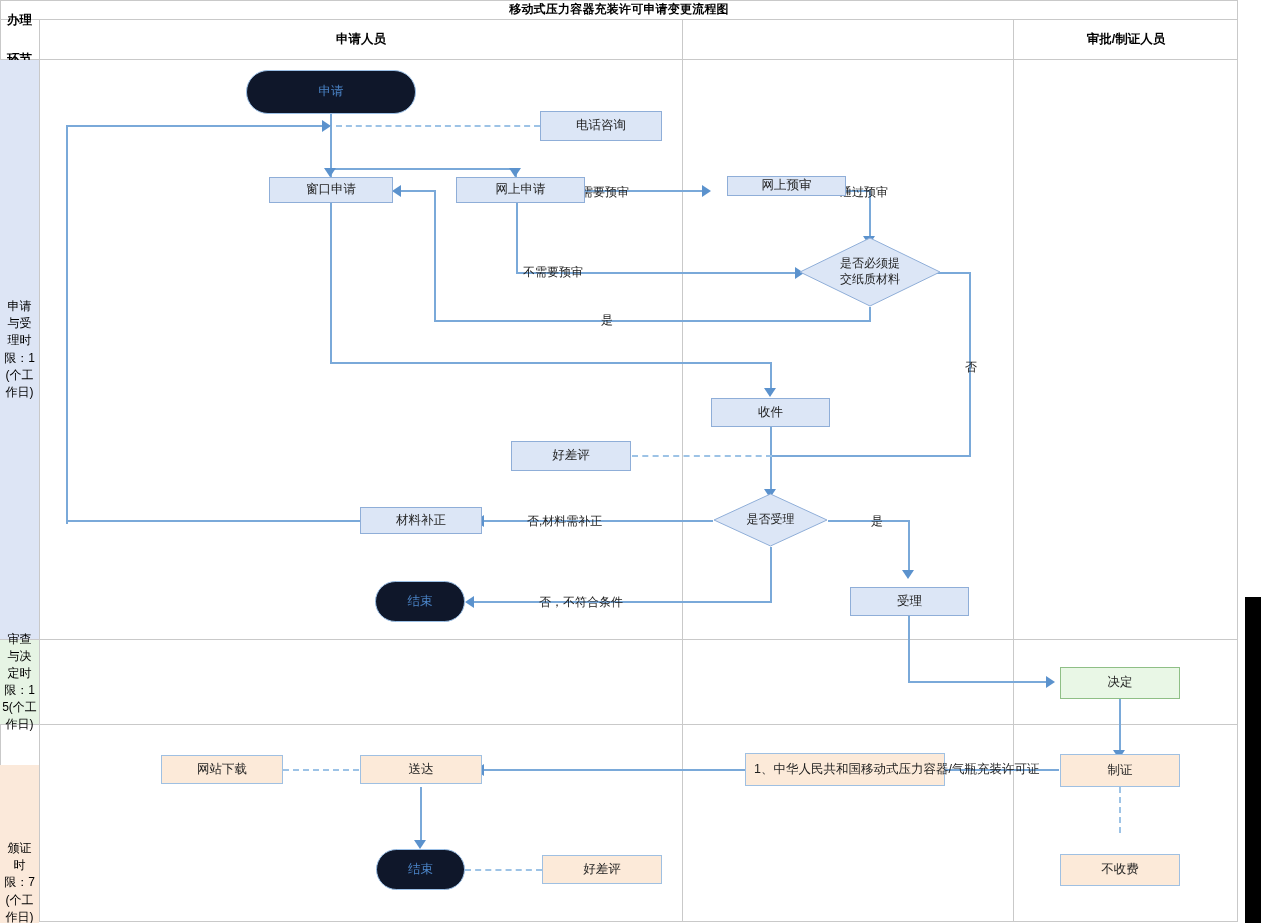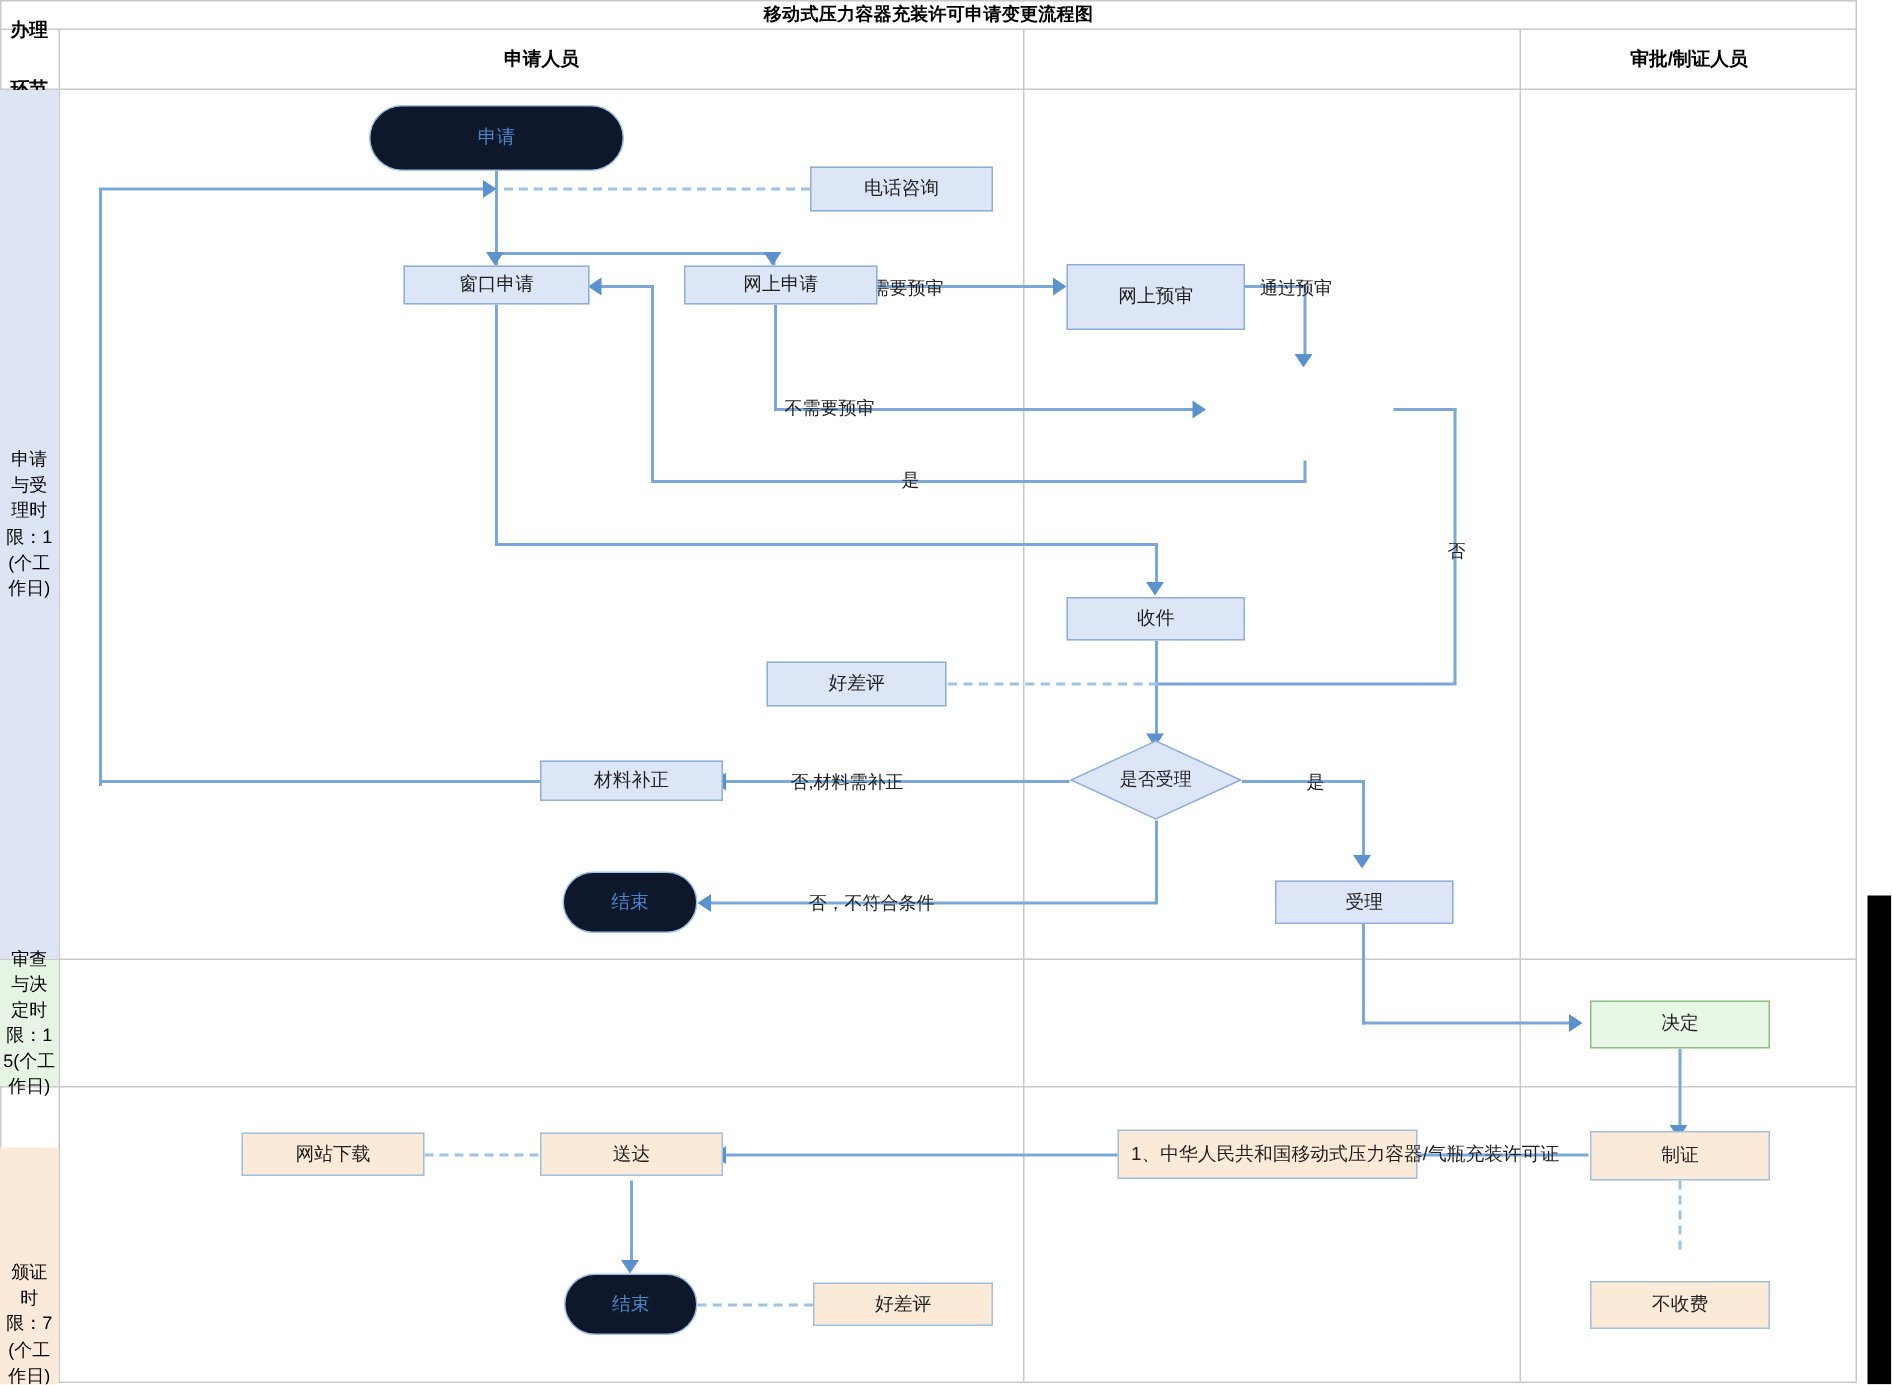--- a/index.html
+++ b/index.html
@@ -311,22 +311,31 @@
   <div class="edge-label" style="left:601px; top:312px;">是</div>
   <div class="edge-label vert" style="left:962px; top:352px;">否</div>
   <div class="edge-label" style="left:527px; top:513px;">否,材料需补正</div>
   <div class="edge-label" style="left:871px; top:513px;">是</div>
   <div class="edge-label" style="left:539px; top:594px;">否，不符合条件</div>
 
   <div class="node n-term" style="left:246px; top:70px;  width:170px; height:44px;">申请</div>
   <div class="node n-blue" style="left:540px; top:111px; width:122px; height:30px;">电话咨询</div>
   <div class="node n-blue" style="left:269px; top:177px; width:124px; height:26px;">窗口申请</div>
   <div class="node n-blue" style="left:456px; top:177px; width:129px; height:26px;">网上申请</div>
-  <div class="node n-blue" style="left:711px; top:176px; width:119px; height:44px;">网上预审</div>
-
+  <div class="node n-blue" style="left:727px; top:176px; width:119px; height:20px;">网上预审</div>
+
+  <div class="diamond" style="left:799px; top:237px; width:142px; height:70px;">
+    <svg width="142" height="70" viewBox="0 0 142 70" aria-hidden="true">
+      <polygon points="71,1 141,35 71,69 1,35" fill="#dce6f6" stroke="#8faed8" stroke-width="1"></polygon>
+    </svg>
+    <div class="dlabel">
+      <span>是否必须提</span>
+      <span>交纸质材料</span>
+    </div>
+  </div>
 
   <div class="node n-blue" style="left:711px; top:398px; width:119px; height:29px;">收件</div>
   <div class="node n-blue" style="left:511px; top:441px; width:120px; height:30px;">好差评</div>
 
   <div class="diamond" style="left:713px; top:493px; width:115px; height:54px;">
     <svg width="115" height="54" viewBox="0 0 115 54" aria-hidden="true">
       <polygon points="57.5,1 114,27 57.5,53 1,27" fill="#dce6f6" stroke="#8faed8" stroke-width="1"></polygon>
     </svg>
     <div class="dlabel">
       <span>是否受理</span>

